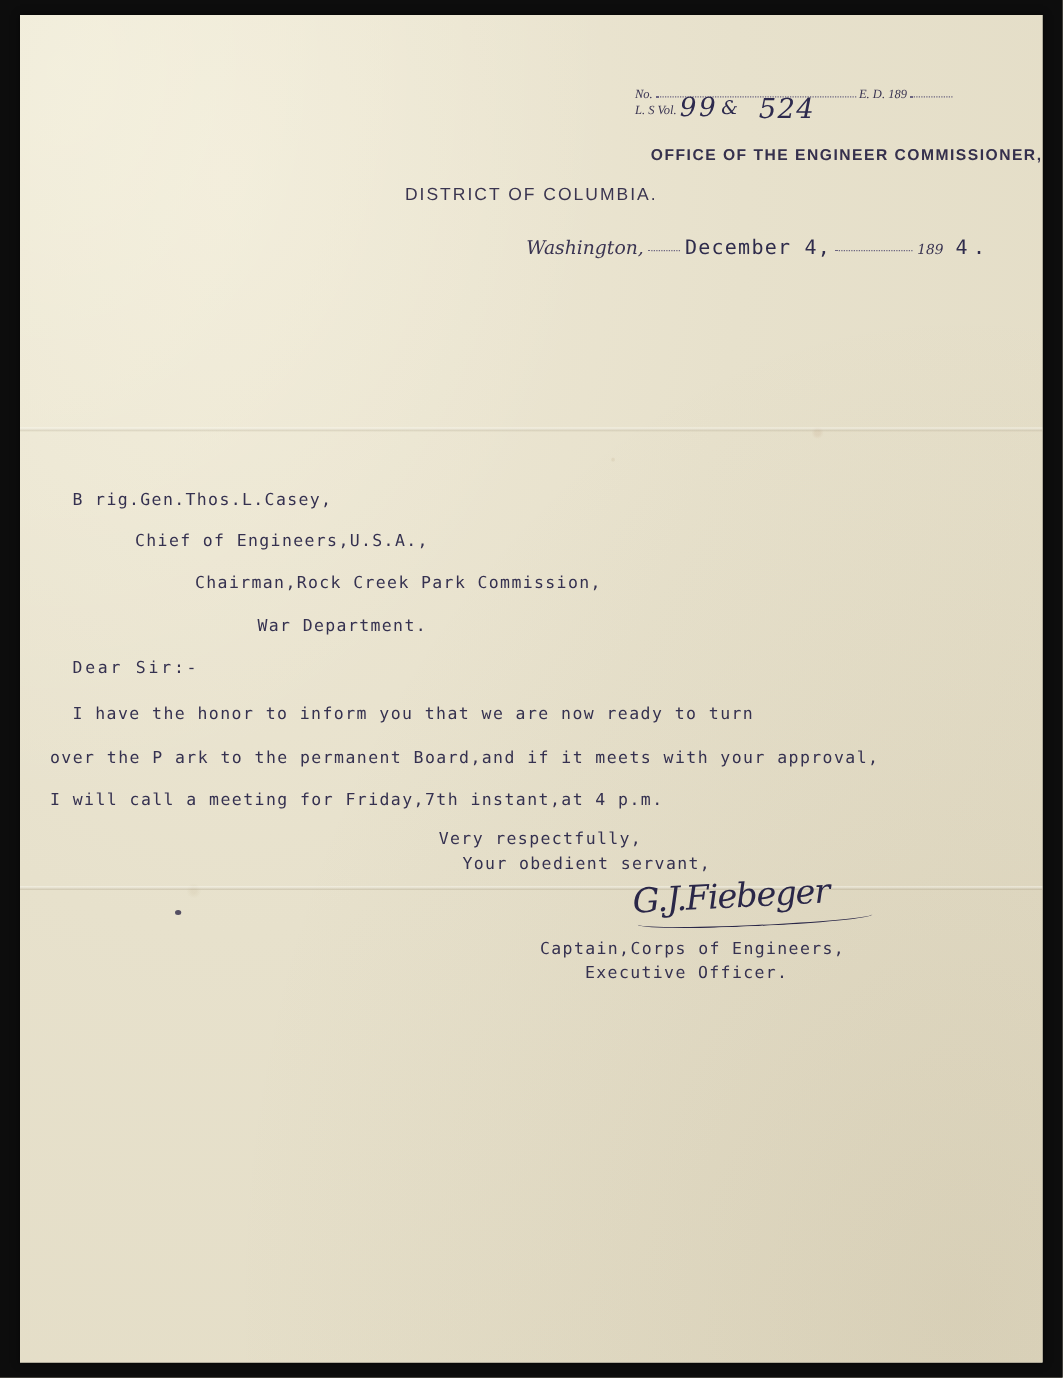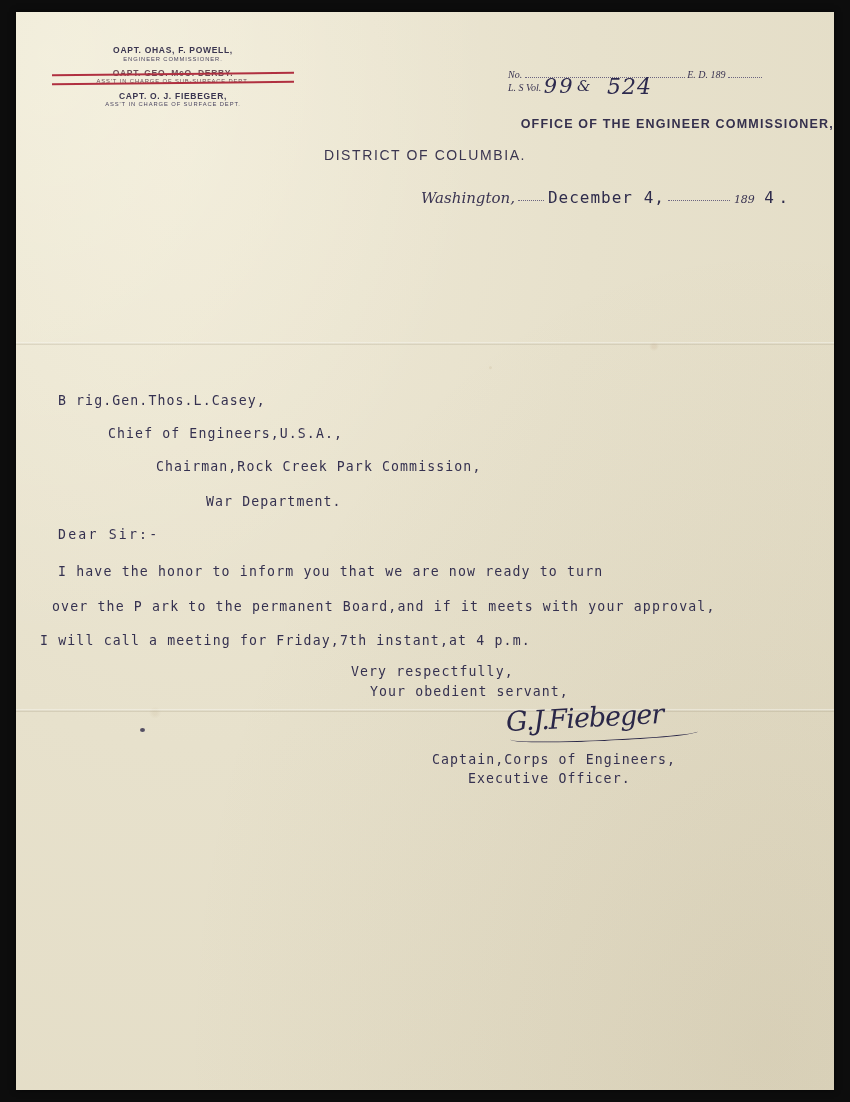--- a/index.html
+++ b/index.html
@@ -247,28 +247,20 @@
 </style>
 </head>
 <body>
 
 <div id="page">
   <div class="fold f1"></div>
   <div class="fold f2"></div>
 
   <div class="doc-body">
 
-    <div class="letterhead-left">
-      <div class="lh-name">OAPT. OHAS, F. POWELL,</div>
-      <div class="lh-sub">ENGINEER COMMISSIONER.</div>
-      <div class="lh-name struck">OAPT. GEO. McO. DERBY.</div>
-      <div class="lh-sub struck s2">ASS'T IN CHARGE OF SUB-SURFACE DEPT.</div>
-      <div class="lh-name">CAPT. O. J. FIEBEGER,</div>
-      <div class="lh-sub">ASS'T IN CHARGE OF SURFACE DEPT.</div>
-    </div>
 
     <div class="office-title">OFFICE OF THE ENGINEER COMMISSIONER,</div>
     <div class="office-sub">DISTRICT OF COLUMBIA.</div>
 
     <div class="ref-no">
       <span>No.</span>
       <span class="dotline" style="width:160px"></span>
       <span>E. D. 189</span>
       <span class="dotline" style="width:34px"></span>
     </div>
@@ -290,21 +282,21 @@
       <span class="typed">.</span>
     </div>
 
     <div class="typed-block">
       <div class="tline" style="left:42px; top:12px; letter-spacing:1.1px;">B rig.Gen.Thos.L.Casey,</div>
       <div class="tline" style="left:92px; top:45px; letter-spacing:1.1px;">Chief of Engineers,U.S.A.,</div>
       <div class="tline" style="left:140px; top:78px; letter-spacing:1.1px;">Chairman,Rock Creek Park Commission,</div>
       <div class="tline" style="left:190px; top:113px; letter-spacing:1.1px;">War Department.</div>
       <div class="tline" style="left:42px; top:146px; letter-spacing:2.2px;">Dear Sir:-</div>
       <div class="tline" style="left:42px; top:183px; letter-spacing:1.15px;">I have the honor to inform you that we are now ready to turn</div>
-      <div class="tline" style="left:36px; top:218px; letter-spacing:1.15px;">over the P ark to the permanent Board,and if it meets with your approval,</div>
+      <div class="tline" style="left:24px; top:218px; letter-spacing:1.15px;">over the P ark to the permanent Board,and if it meets with your approval,</div>
       <div class="tline" style="left:24px; top:252px; letter-spacing:1.15px;">I will call a meeting for Friday,7th instant,at 4 p.m.</div>
       <div class="tline" style="left:335px; top:283px; letter-spacing:1.1px;">Very respectfully,</div>
       <div class="tline" style="left:354px; top:303px; letter-spacing:1.1px;">Your obedient servant,</div>
       <div class="tline" style="left:416px; top:371px; letter-spacing:1.1px;">Captain,Corps of Engineers,</div>
       <div class="tline" style="left:452px; top:390px; letter-spacing:1.1px;">Executive Officer.</div>
     </div>
 
     <div class="sig">G.J.Fiebeger</div>
     <div class="sig-stroke"></div>
     <div class="ink-dot"></div>

